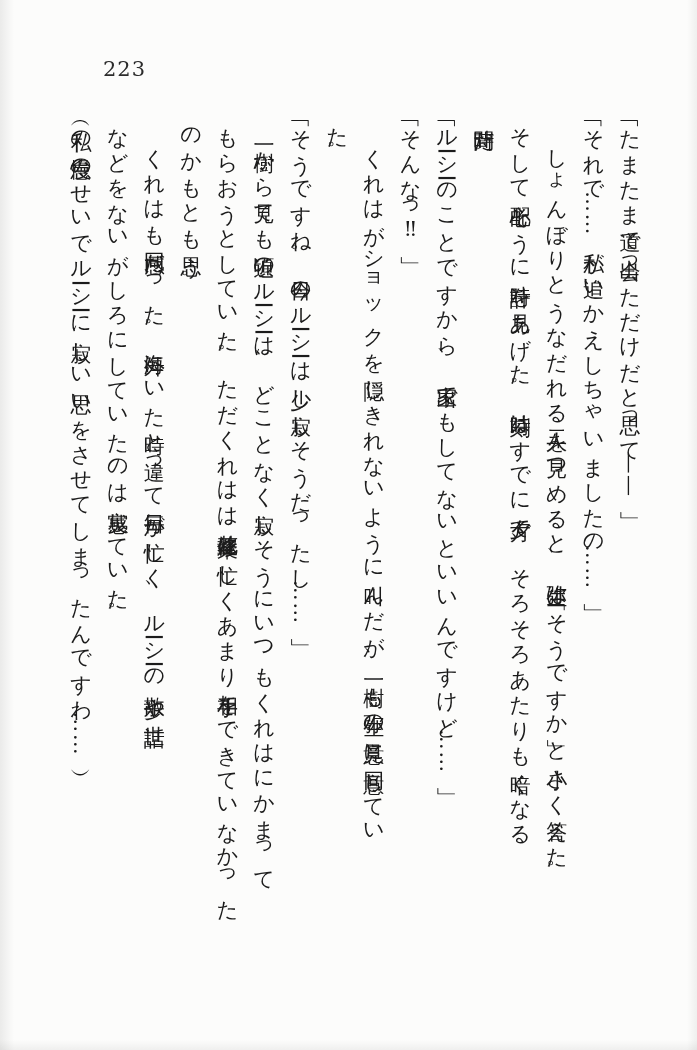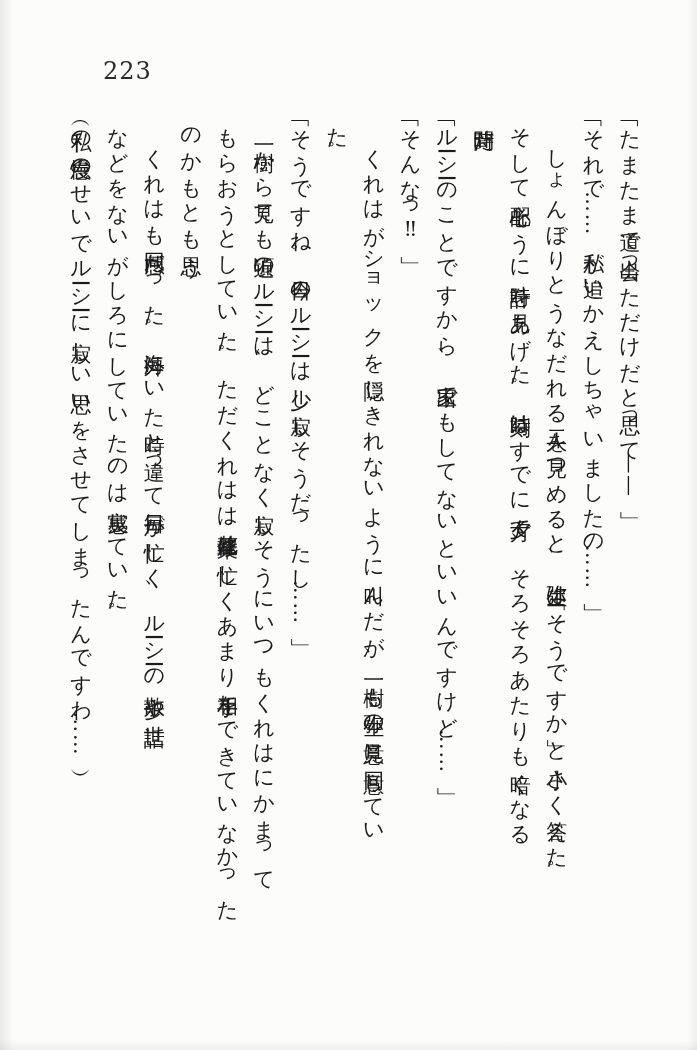--- a/index.html
+++ b/index.html
@@ -37,21 +37,21 @@
     position: absolute;
     left: 0; right: 0; bottom: 0;
     height: 10px;
     background: linear-gradient(to top, rgba(0,0,0,0.05), rgba(0,0,0,0));
     pointer-events: none;
   }
   .page-number {
     position: absolute;
     top: 57px;
     left: 103px;
-    font-size: 24px;
+    font-size: 21px;
     letter-spacing: 1px;
     color: #2b2b2b;
   }
   .text-area {
     position: absolute;
     top: 113px;
     right: 49px;
     width: 586px;
     height: 872px;
     writing-mode: vertical-rl;

